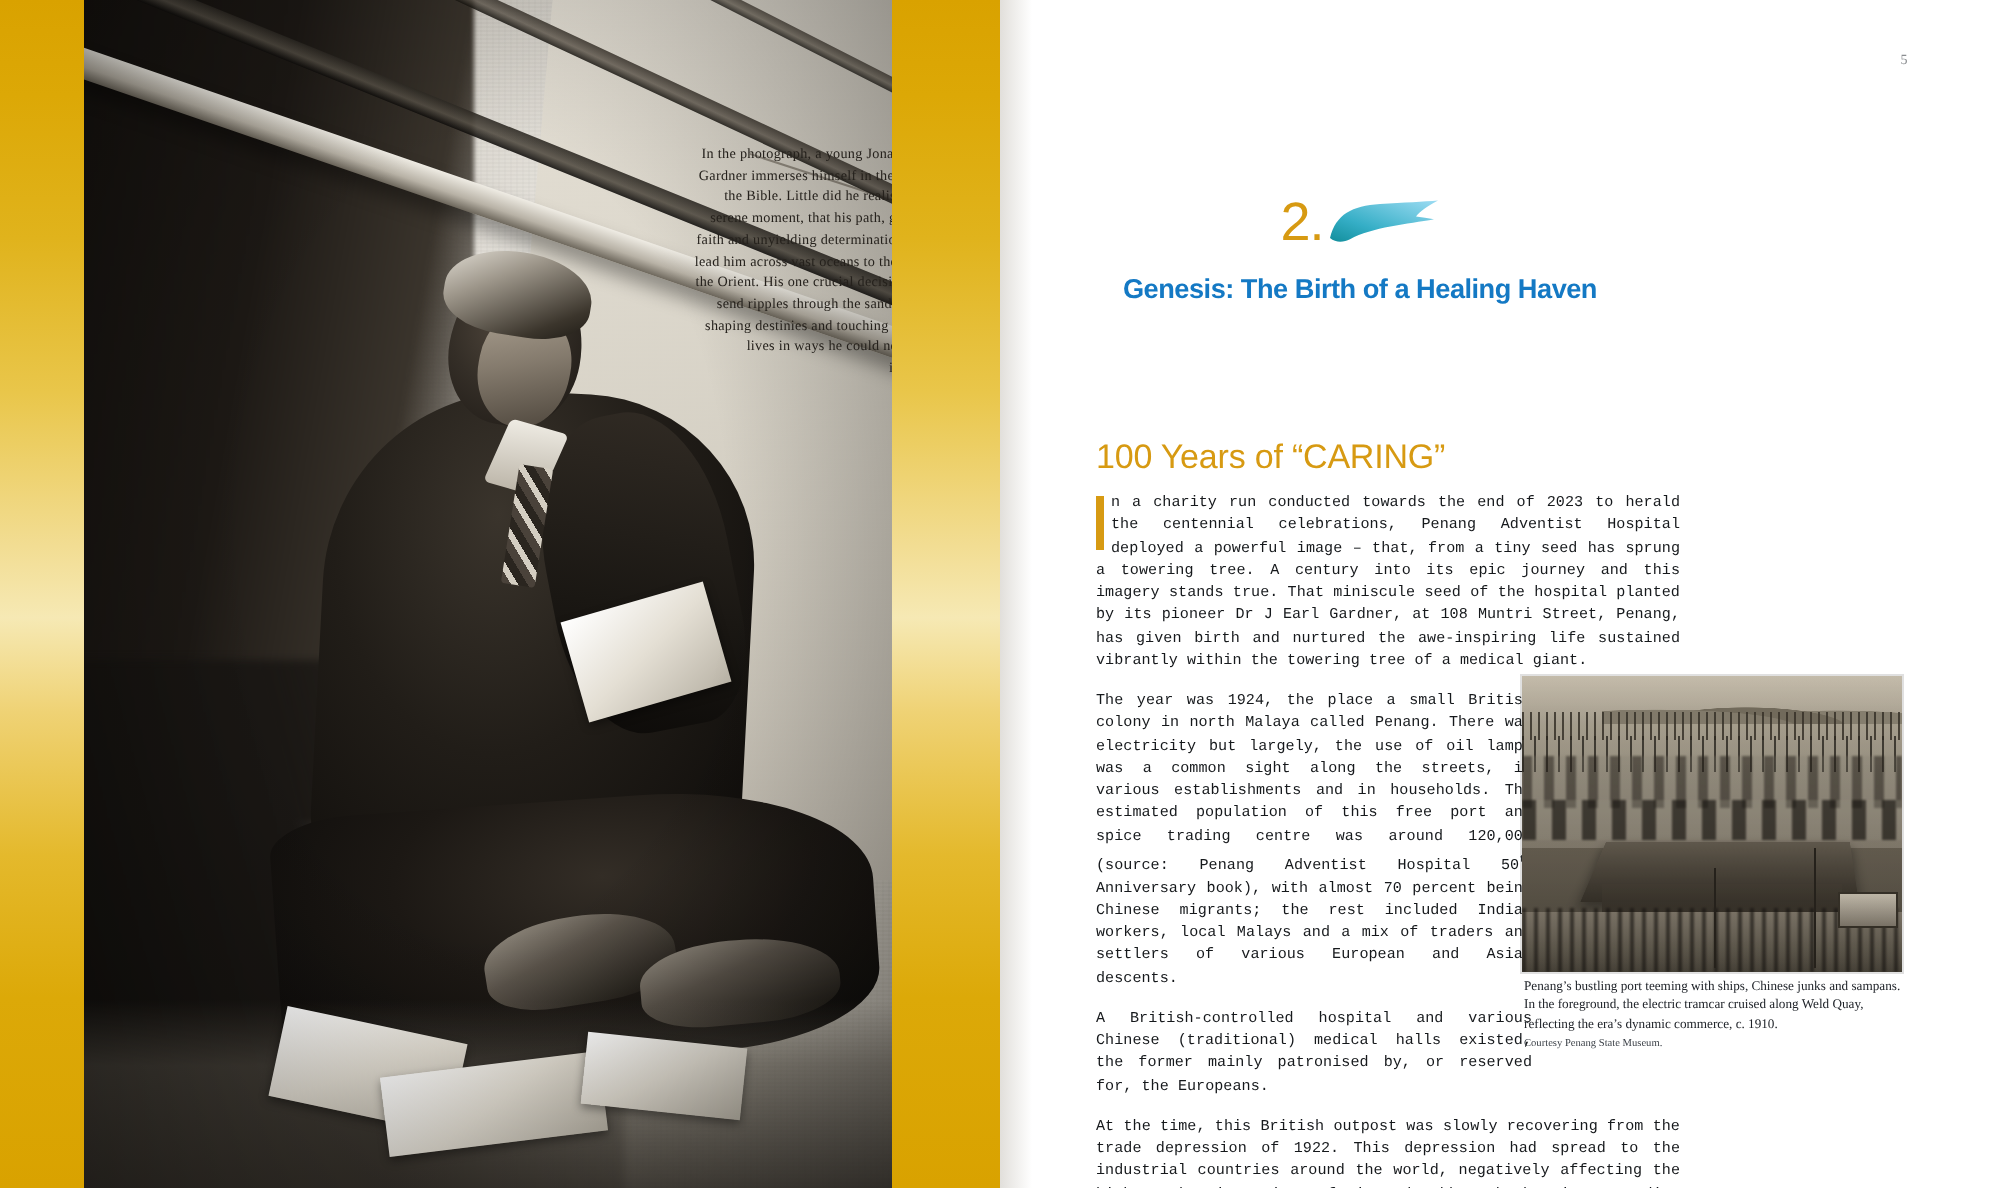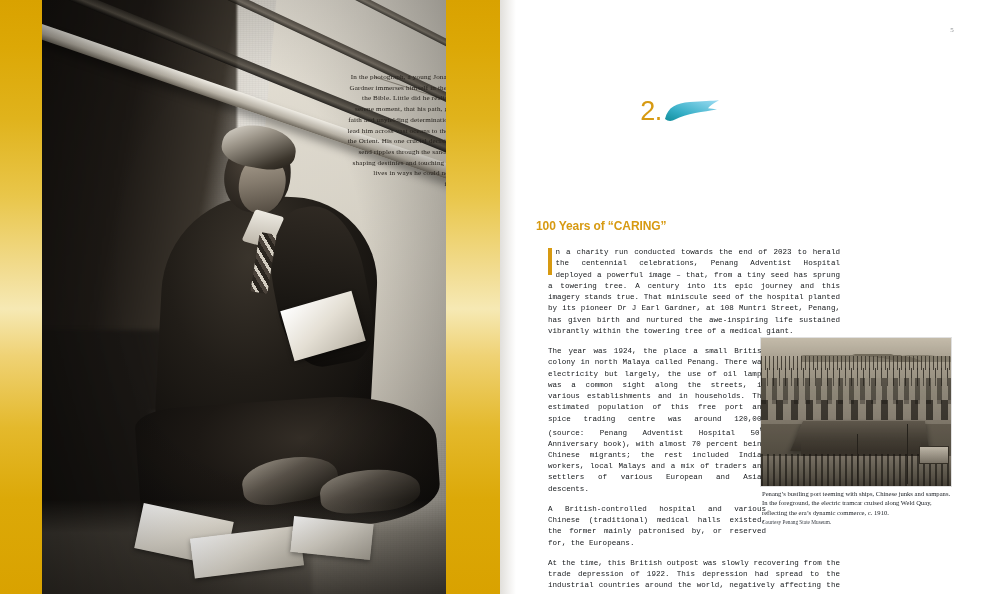--- a/index.html
+++ b/index.html
@@ -282,23 +282,23 @@
     margin-top: 1px;
     text-align: center;
     font-size: 13.6px;
     font-weight: bold;
     color: #1479c4;
     letter-spacing: -0.25px;
   }
 
   #section-heading {
     position: absolute;
-    left: 36px; top: 219px;
-    font-size: 12px;
-    font-weight: bold;
+    left: 48px; top: 219px;
+    font-size: 17px;
+    font-weight: normal;
     color: #d79a12;
     letter-spacing: -0.1px;
   }
 
   #article {
     position: absolute;
     left: 48px; top: 247px;
     width: 292px;
   }
   .para {
@@ -496,20 +496,21 @@
                 <stop offset="35%" stop-color="#35aec6"></stop>
                 <stop offset="100%" stop-color="#9ddcf3"></stop>
               </linearGradient>
             </defs>
             <path d="M1,19 C4,7 12,3 26,2 C38,1.2 48,0.8 55,0.2
                      C50,3 46,5.5 44,8.2 C47,8.6 50,9 53,9.6
                      C40,12 22,13.5 11,19.6 C8,21.2 4,21.6 1,19 Z" fill="url(#swooshGrad)"></path>
           </svg>
         </span>
       </div>
+      <div id="chapter-title">Genesis: The Birth of a Healing Haven</div>
     </div>
 
     <div id="section-heading">100 Years of “CARING”</div>
 
     <div id="article">
 
       <p class="para" id="para-1">
         <span id="drop-cap-bar"></span><span>n a charity run conducted towards the end of 2023 to herald the centennial celebrations, Penang Adventist Hospital deployed a powerful image – that, from a tiny seed has sprung a towering tree. A century into its epic journey and this imagery stands true. That miniscule seed of the hospital planted by its pioneer Dr J Earl Gardner, at 108 Muntri Street, Penang, has given birth and nurtured the awe-inspiring life sustained vibrantly within the towering tree of a medical giant.</span>
       </p>
 

